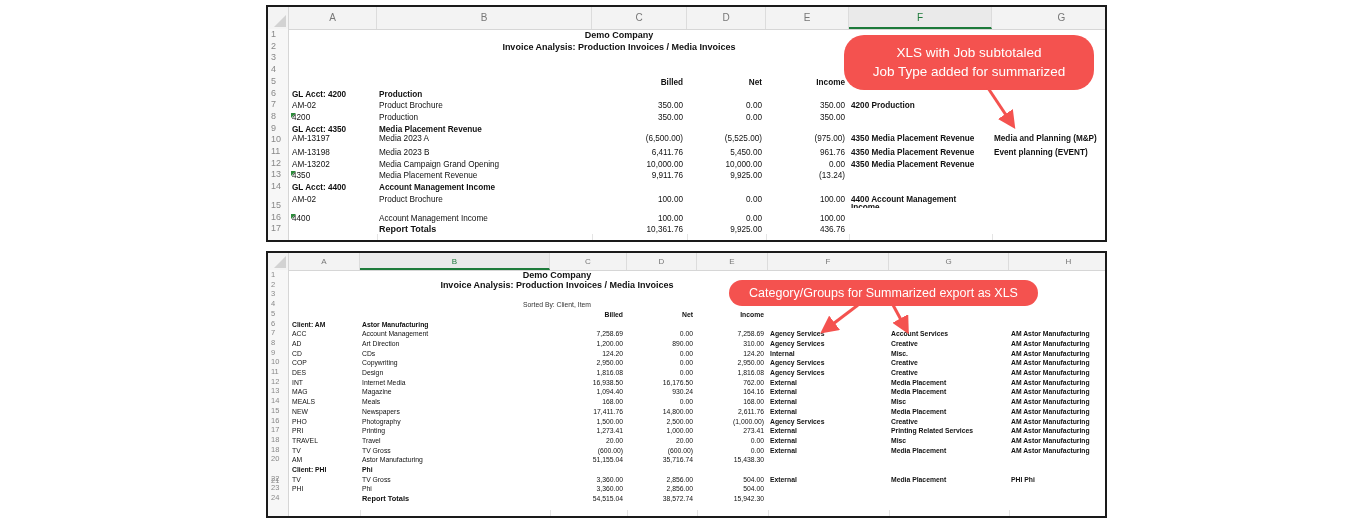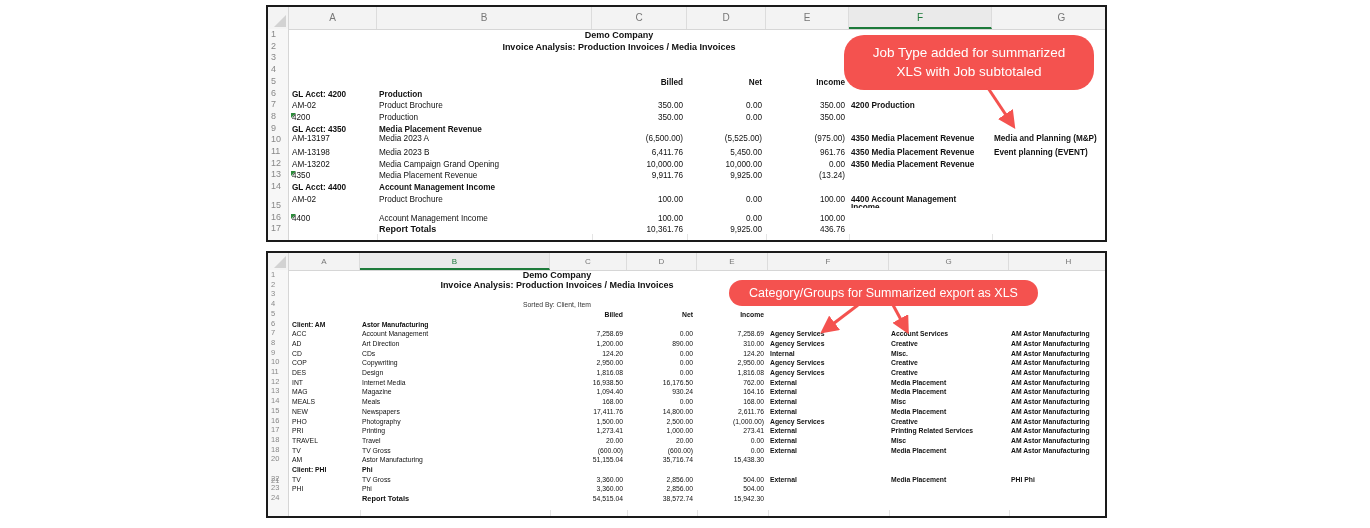--- a/index.html
+++ b/index.html
@@ -389,22 +389,22 @@
       <div class="vline" style="left: 261px;"></div>
       <div class="vline" style="left: 338px;"></div>
       <div class="vline" style="left: 408px;"></div>
       <div class="vline" style="left: 479px;"></div>
       <div class="vline" style="left: 600px;"></div>
       <div class="vline" style="left: 720px;"></div>
     </div>
 </div>
 
 <div class="callout" id="callout1">
+  <div>XLS with Job subtotaled</div>
   <div>Job Type added for summarized</div>
-  <div>XLS with Job subtotaled</div>
 </div>
 <div class="callout" id="callout2">Category/Groups for Summarized export as XLS</div>
 
 <svg class="arrows">
   <defs>
     <marker id="ah" markerWidth="6" markerHeight="6" refX="4" refY="3" orient="auto" markerUnits="strokeWidth">
       <path d="M0,0 L6,3 L0,6 Z" fill="#f4524f"></path>
     </marker>
   </defs>
   <line x1="988" y1="88" x2="1012" y2="124" stroke="#f4524f" stroke-width="3" marker-end="url(#ah)"></line>

